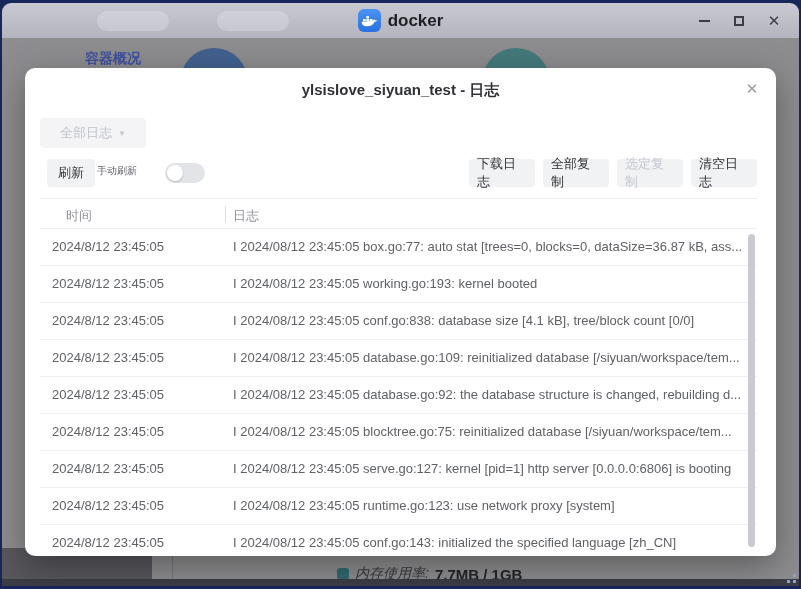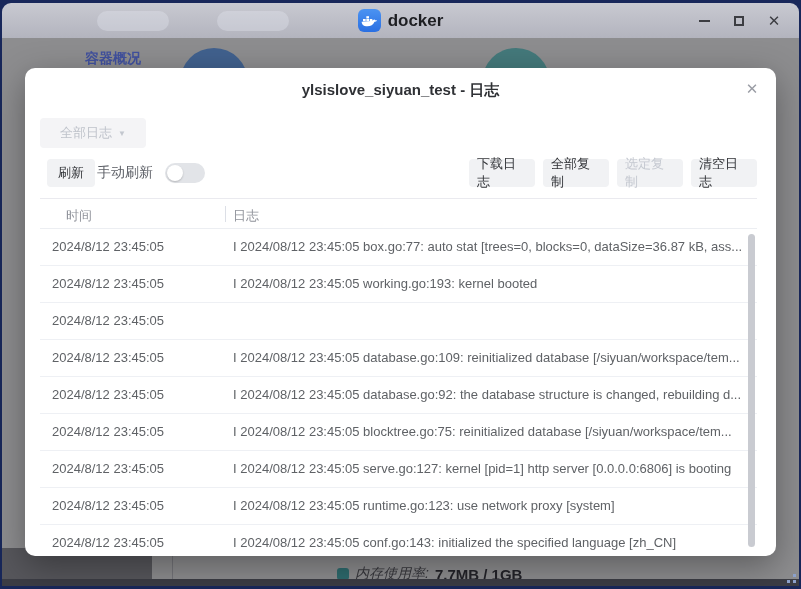--- a/index.html
+++ b/index.html
@@ -63,21 +63,21 @@
   .search-input { width:100%; height:100%; border:1px solid #dcdfe6; border-radius:4px;
     padding:0 34px 0 12px; font-size:13px; color:#606266; outline:none;
     font-family:"Liberation Sans","DejaVu Sans",sans-serif; }
   .search-input::placeholder { color:#c0c4cc; }
   .search-icon { position:absolute; right:9px; top:6px; width:18px; height:18px; }
 
   .btn { height:28px; background:#f1f2f4; border-radius:4px; display:flex; align-items:center;
     justify-content:center; font-size:13px; color:#303236; cursor:pointer; padding:0 11px; }
   .btn.disabled { color:#c4c8d0; cursor:default; }
   .refresh-btn { position:absolute; left:22px; top:91px; }
-  .manual-label { position:absolute; left:72px; top:96px; font-size:14px; color:#5c5f66; }
+  .manual-label { position:absolute; left:72px; top:96px; font-size:10px; color:#5c5f66; }
   .toggle { position:absolute; left:140px; top:95px; width:40px; height:20px; background:#e2e4e8;
     border-radius:10px; cursor:pointer; }
   .toggle-knob { position:absolute; left:2px; top:2px; width:16px; height:16px; border-radius:50%;
     background:#ffffff; box-shadow:0 1px 2px rgba(0,0,0,.2); }
   .right-btns { position:absolute; right:19px; top:91px; display:flex; gap:8px; }
   .right-btns .btn { width:66px; padding:8px; }
 
   .toolbar-divider { position:absolute; left:15px; right:19px; top:130px; height:1px; background:#eaeaef; }
 
   .thead { position:absolute; left:0; right:0; top:131px; height:30px; }
@@ -193,20 +193,21 @@
     <span class="cell-log">I 2024/08/12 23:45:05 box.go:77: auto stat [trees=0, blocks=0, dataSize=36.87 kB, ass...</span>
   </div>
 
   <div class="row">
     <span class="cell-time">2024/8/12 23:45:05</span>
     <span class="cell-log">I 2024/08/12 23:45:05 working.go:193: kernel booted</span>
   </div>
 
   <div class="row">
     <span class="cell-time">2024/8/12 23:45:05</span>
+    <span class="cell-log">I 2024/08/12 23:45:05 conf.go:838: database size [4.1 kB], tree/block count [0/0]</span>
   </div>
 
   <div class="row">
     <span class="cell-time">2024/8/12 23:45:05</span>
     <span class="cell-log">I 2024/08/12 23:45:05 database.go:109: reinitialized database [/siyuan/workspace/tem...</span>
   </div>
 
   <div class="row">
     <span class="cell-time">2024/8/12 23:45:05</span>
     <span class="cell-log">I 2024/08/12 23:45:05 database.go:92: the database structure is changed, rebuilding d...</span>

